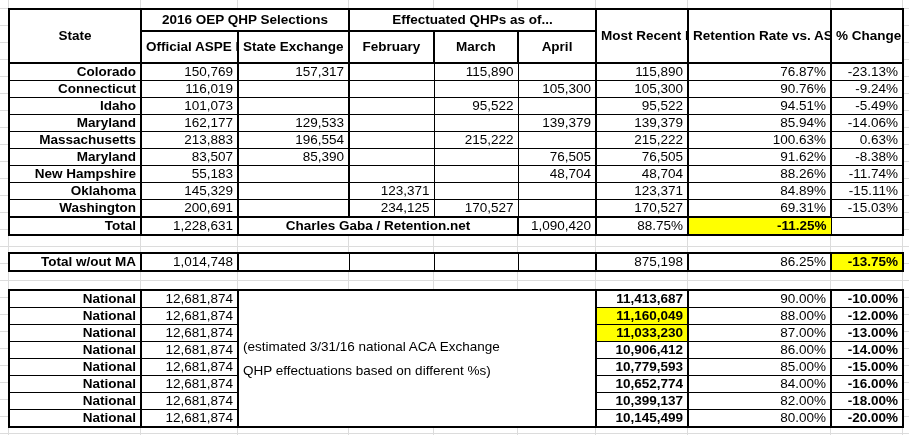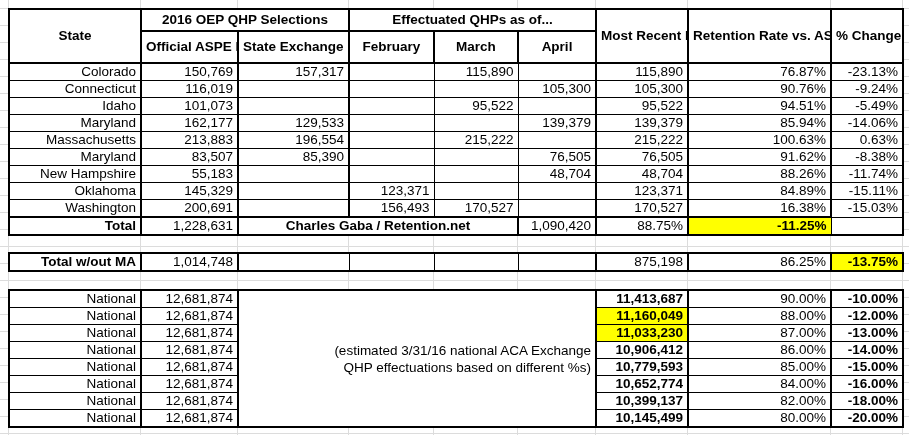--- a/index.html
+++ b/index.html
@@ -20,21 +20,21 @@
     background-size:auto auto,1px 100%,1px 100%,1px 100%,1px 100%,1px 100%,
       1px 100%,1px 100%,1px 100%,1px 100%,1px 100%;
     background-position:0 8px,8px 0,140px 0,237px 0,348px 0,433px 0,517px 0,
       595px 0,687px 0,830px 0,902px 0;}
 
   table.tbl{position:absolute;border-collapse:collapse;table-layout:fixed;
     background:#fff;border:2px solid #000;font-size:13.5px;}
   .tbl td{border:1px solid #000;padding:0 4px;white-space:nowrap;overflow:hidden;
     line-height:16px;height:16px;vertical-align:middle;}
   .num{text-align:right;}
-  .lab{text-align:right;}
+  .lab{text-align:right;font-weight:bold;}
   .b{font-weight:bold;}
   .cr2{border-right-width:2px !important;}
   .hl{background:var(--hl,#FFFF00);}
 
   
   .hdr{border-width:2px !important;font-weight:bold;text-align:center;
        white-space:pre-line;line-height:15px;}
   tr.hrow1 td{height:20px;margin-top:24px;}
   tr.hrow2 td{height:30px;}
   .vbottom{vertical-align:bottom;}
@@ -42,23 +42,23 @@
   
   tr.trow td{border-top-width:2px;text-align:right;}
 
   
   .t2 td{border-width:2px;}
   .t2 td.thin-r{border-right-width:1px;}
   .t2 td.thin-l{border-left-width:1px;}
   .t2 td{height:15px;}
 
   
-  td.note{text-align:right;vertical-align:middle;white-space:pre-line;
+  td.note{text-align:left;vertical-align:middle;white-space:pre-line;
     border-left-width:2px !important;border-right-width:2px !important;
-    line-height:17px;}
+    line-height:24px;}
 </style>
 </head>
 <body>
 
 <div id="screen">
   <div id="gridlines"></div>
 
   <table class="tbl" style="left:8px;top:8px;width:894px;">
     <colgroup>
       <col style="width:132px">
@@ -177,25 +177,25 @@
       <td class="num"></td>
       <td class="num cr2"></td>
       <td class="num cr2">123,371</td>
       <td class="num cr2">84.89%</td>
       <td class="num">-15.11%</td>
     </tr>
     <tr>
       <td class="lab cr2">Washington</td>
       <td class="num cr2">200,691</td>
       <td class="num cr2"></td>
-      <td class="num">156,493</td>
+      <td class="num">234,125</td>
       <td class="num">170,527</td>
       <td class="num cr2"></td>
       <td class="num cr2">170,527</td>
-      <td class="num cr2">16.38%</td>
+      <td class="num cr2">69.31%</td>
       <td class="num">-15.03%</td>
     </tr>
     <tr class="trow">
       <td class="lab b cr2">Total</td>
       <td class="num cr2">1,228,631</td>
       <td class="b cr2" colspan="3" style="text-align:center;">Charles Gaba / Retention.net</td>
       <td class="num cr2">1,090,420</td>
       <td class="num cr2">88.75%</td>
       <td class="num b hl">-11.25%</td>
     </tr>

